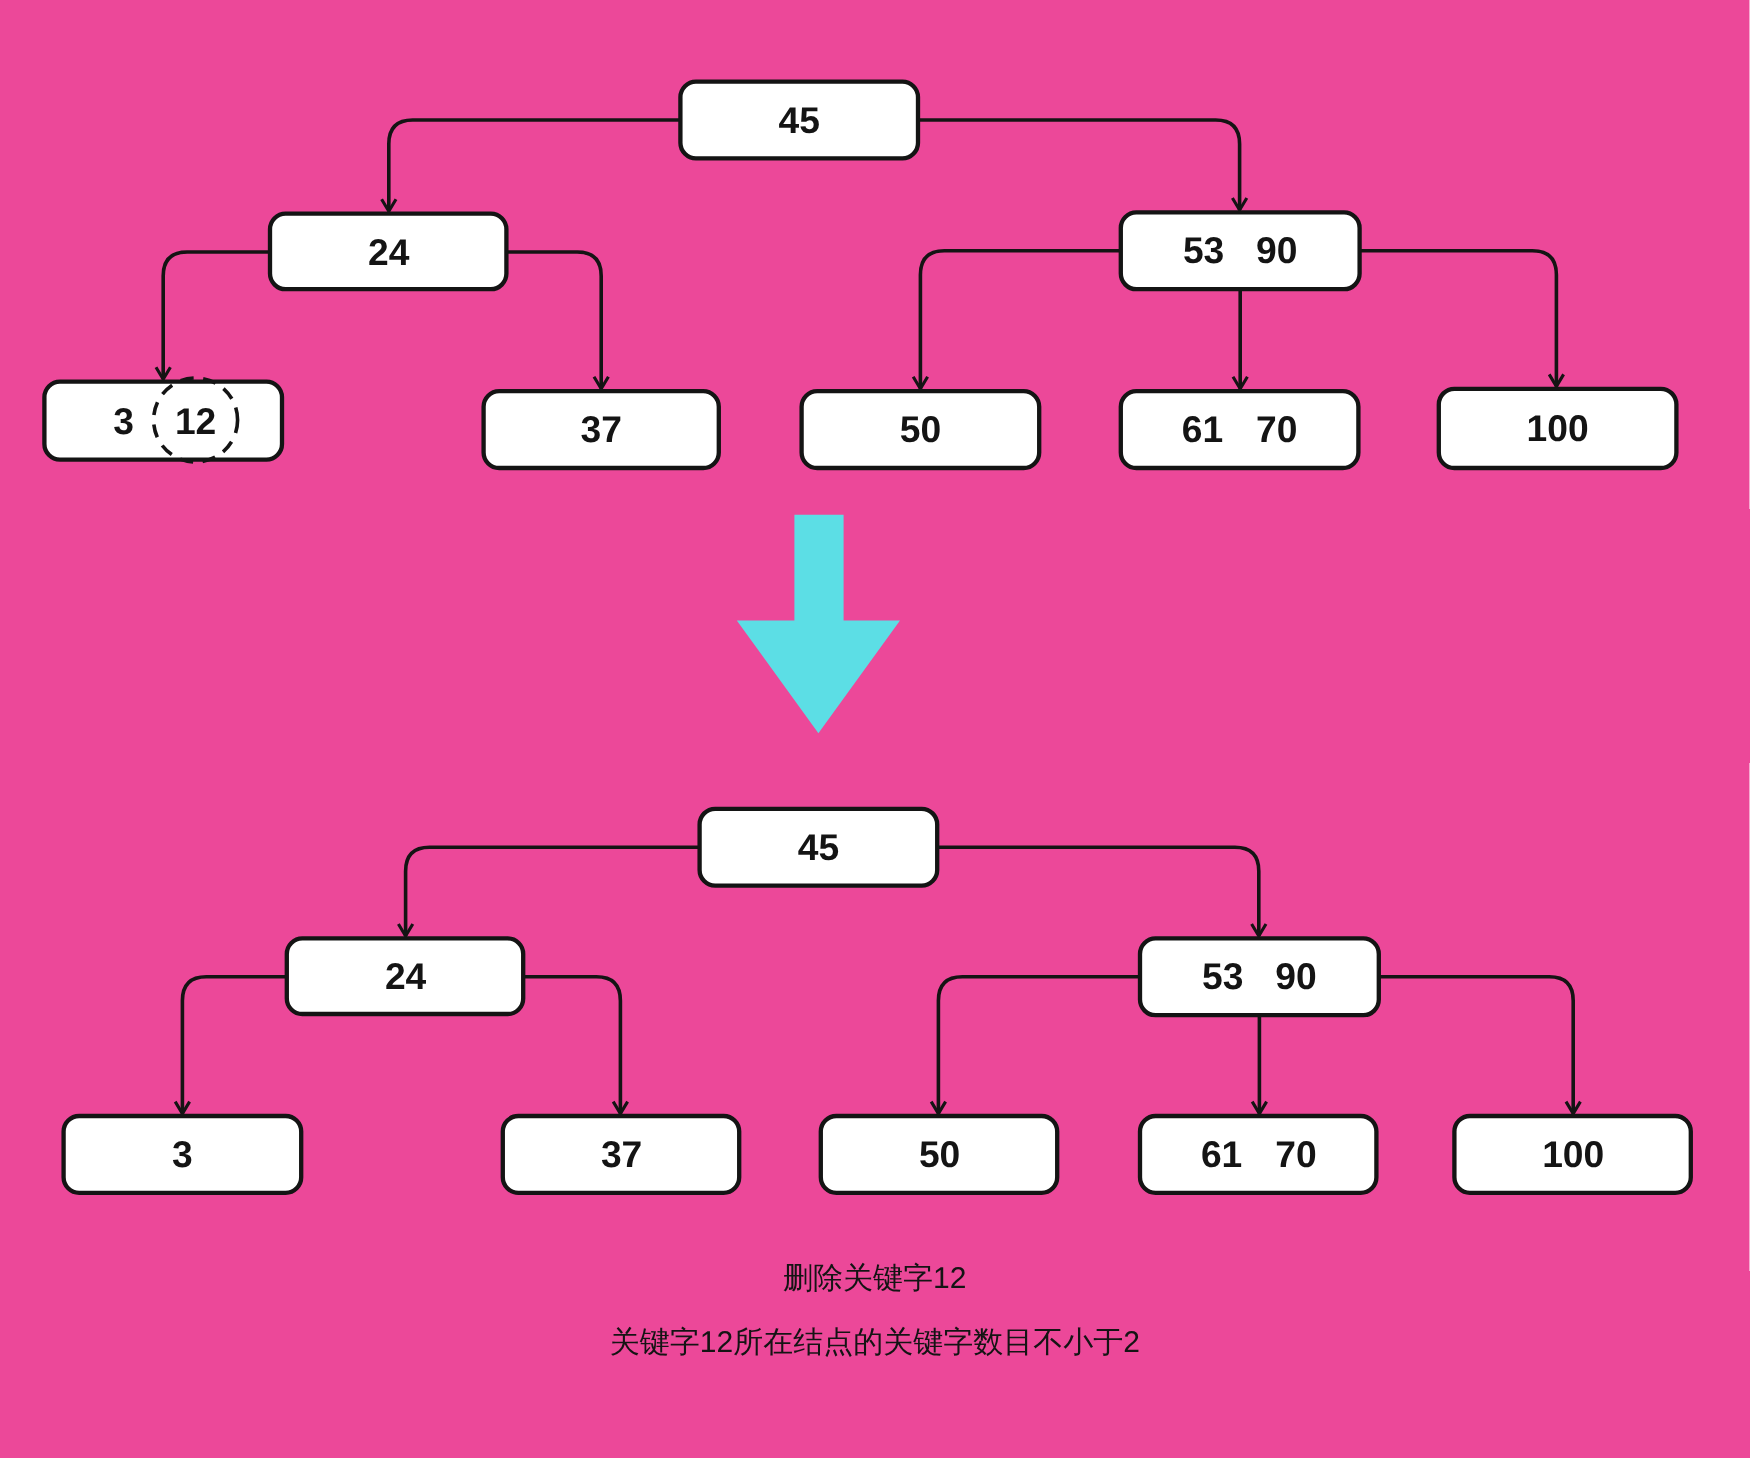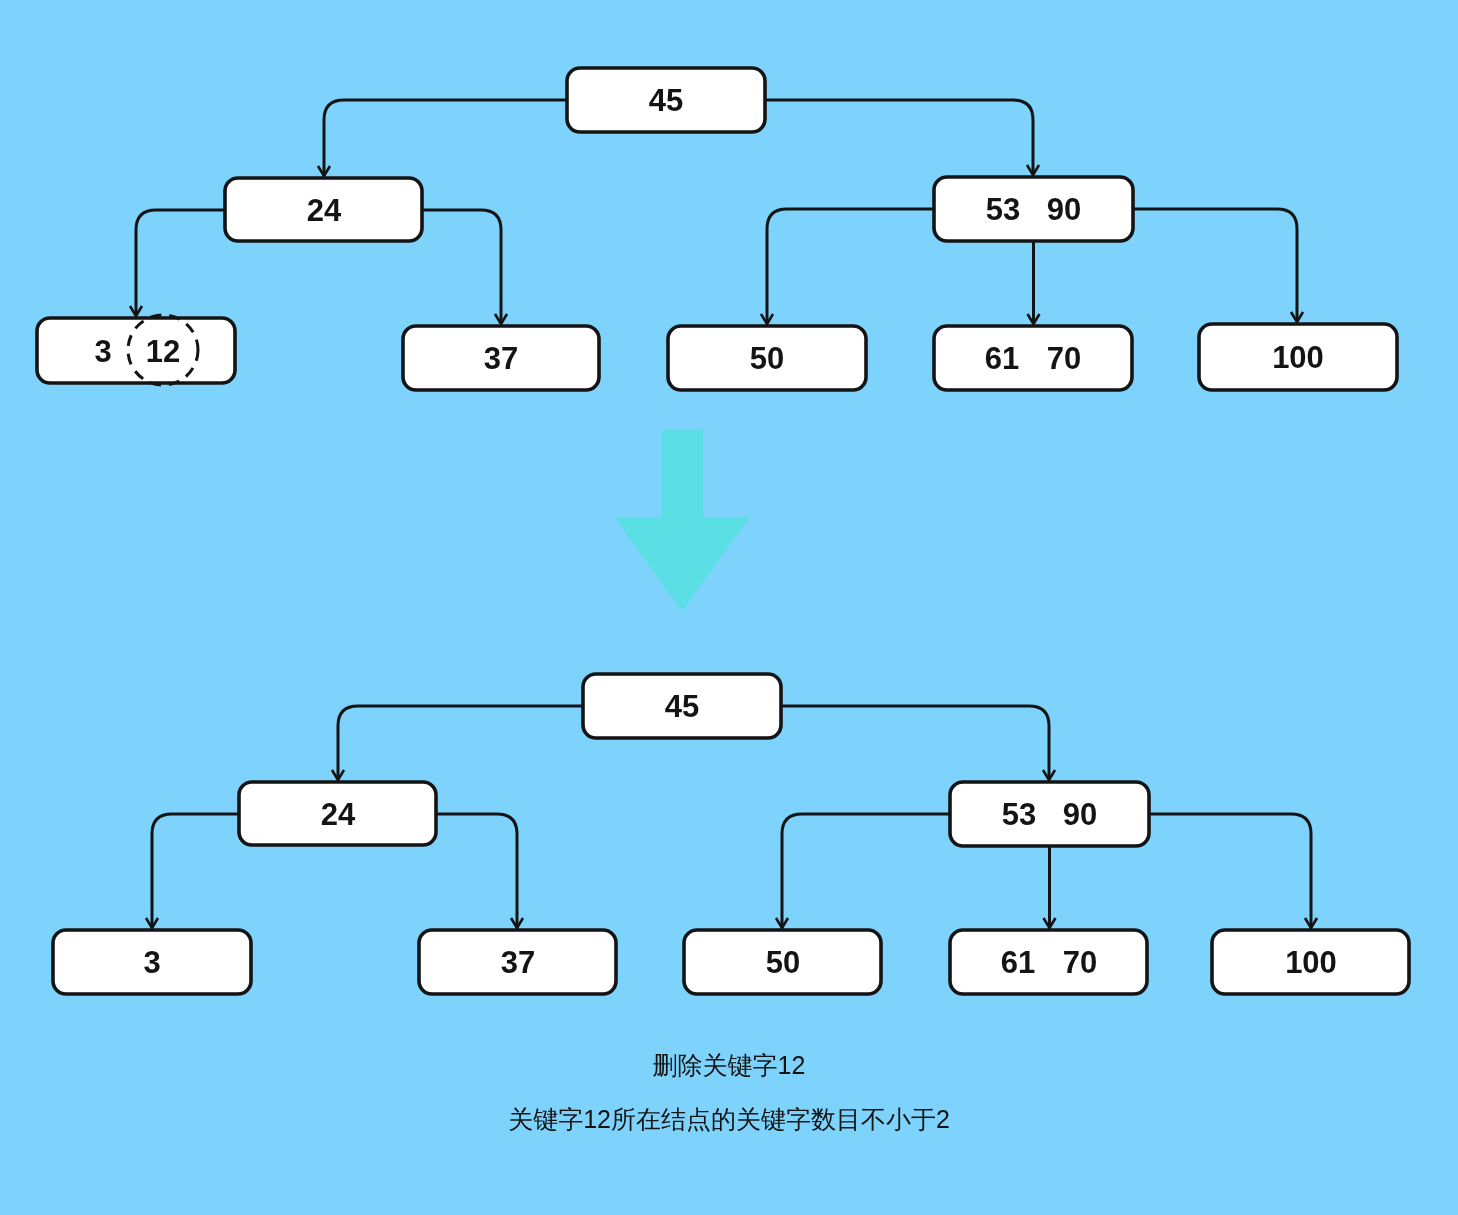--- a/index.html
+++ b/index.html
@@ -4,21 +4,21 @@
 <style>
   html, body {
     margin: 0;
     padding: 0;
     background: #ffffff;
   }
   .page {
     position: relative;
     width: 1458px;
     height: 1215px;
-    background: #7dd3fc;
+    background: #ec4899;
     overflow: hidden;
     font-family: "Liberation Sans", "DejaVu Sans", sans-serif;
   }
   svg { display: block; }
   .node-box {
     fill: #ffffff;
     stroke: #141414;
     stroke-width: 3.6;
   }
   .edge {

